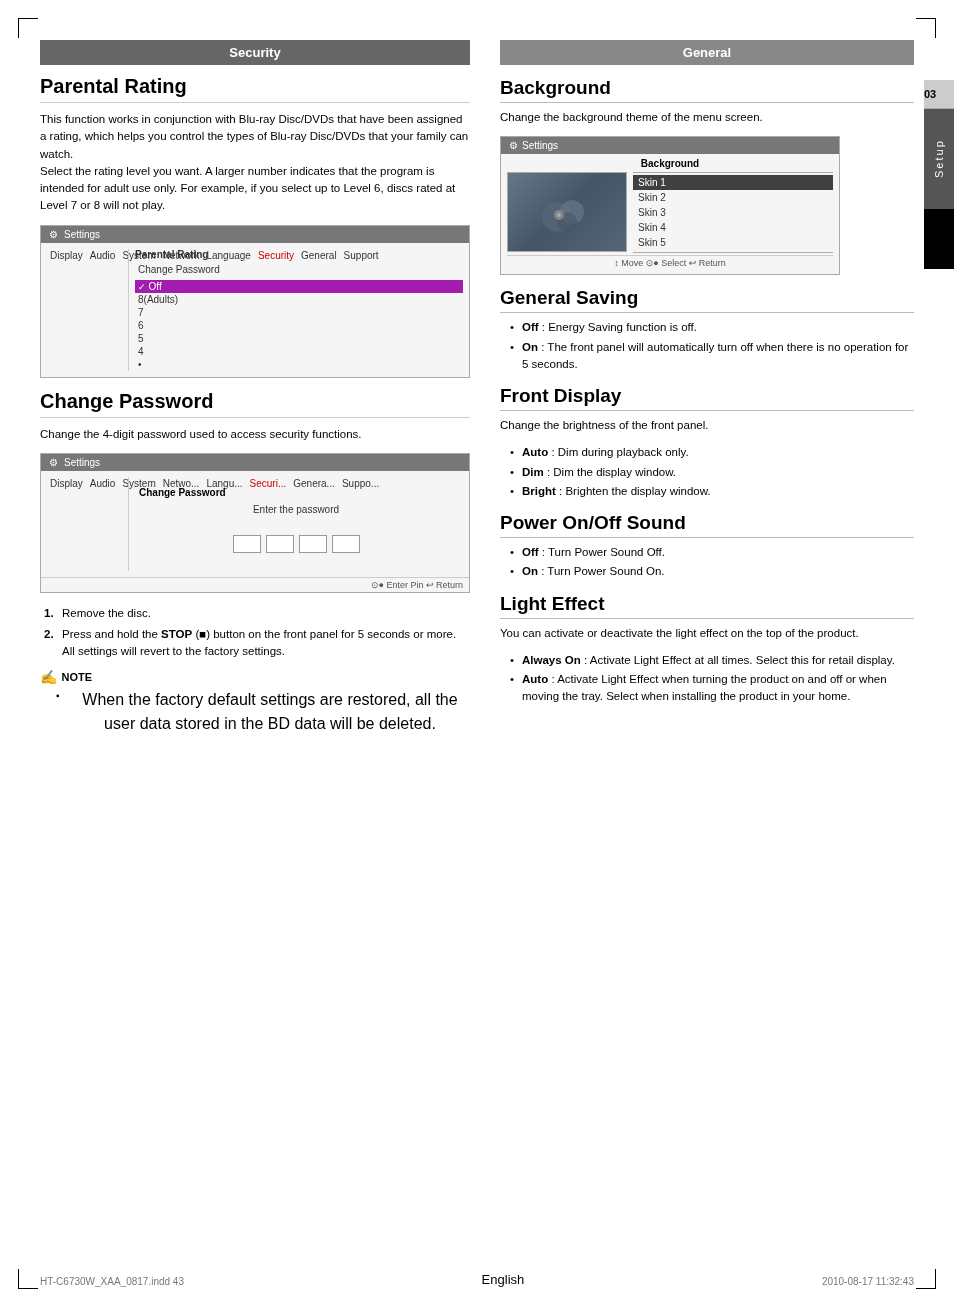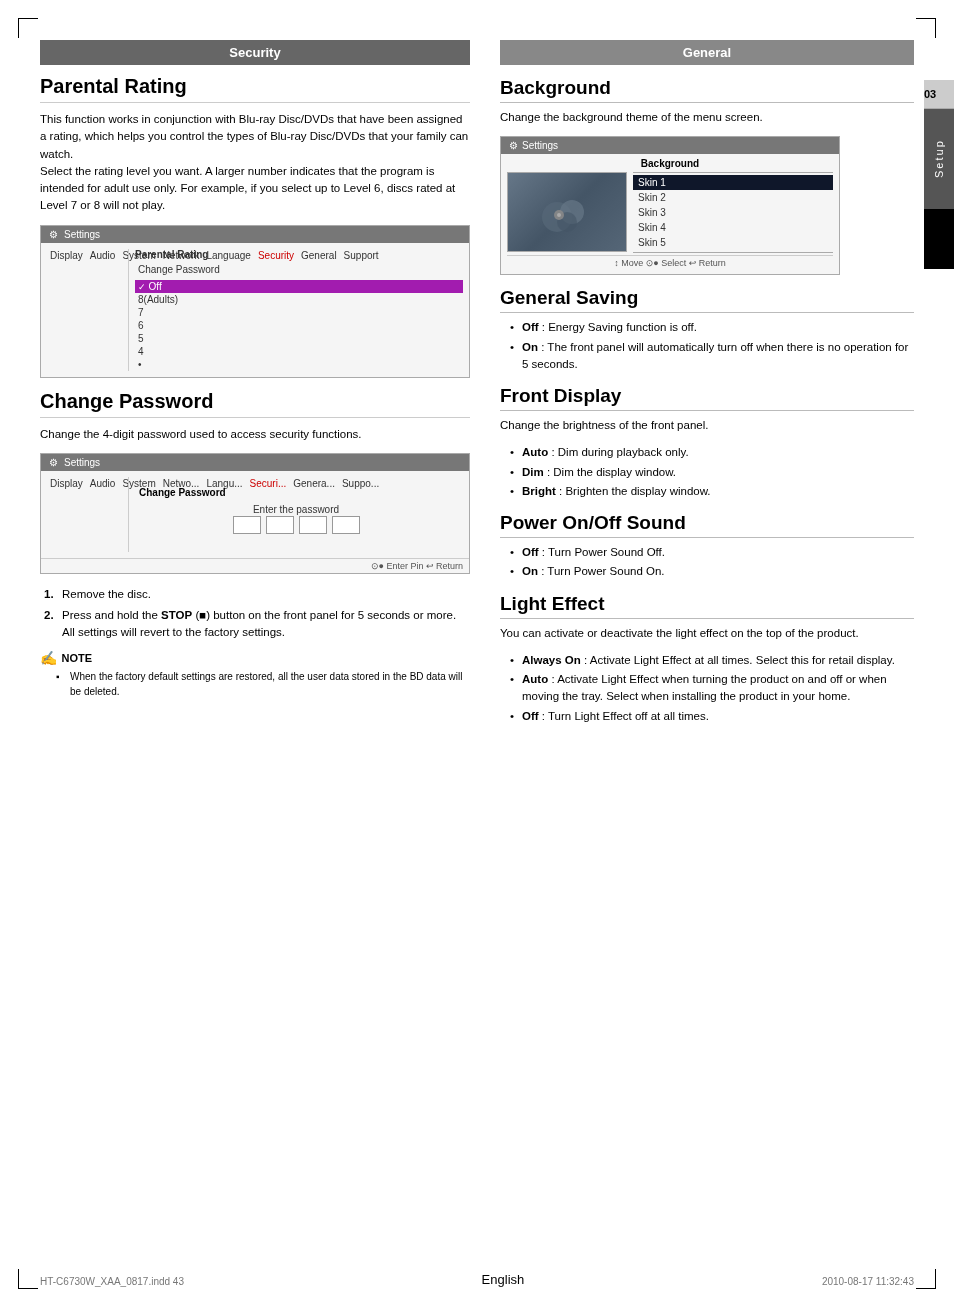--- a/index.html
+++ b/index.html
@@ -174,21 +174,21 @@
       padding-left: 6px;
       display: flex;
       flex-direction: column;
       align-items: center;
       justify-content: center;
       padding: 10px;
     }
     .pw-enter-label {
       font-size: 10px;
       color: #333;
-      margin-bottom: 1px;
+      margin-bottom: 20px;
     }
     .pw-fields {
       display: flex;
       gap: 5px;
       margin-bottom: 8px;
     }
     .pw-field {
       width: 28px;
       height: 18px;
       border: 1px solid #999;
@@ -245,21 +245,21 @@
       display: flex;
       align-items: center;
       justify-content: center;
     }
     .bg-skin-item {
       font-size: 10px;
       padding: 2px 5px;
       color: #333;
     }
     .bg-skin-item.selected {
-      background: #0f172a;
+      background: #404040;
       color: #fff;
     }
     .bg-footer {
       text-align: center;
       font-size: 9px;
       color: #555;
       padding: 2px 4px;
       border-top: 1px solid #ccc;
       margin-top: 2px;
     }
@@ -299,24 +299,25 @@
       gap: 4px;
       margin-bottom: 3px;
     }
     .note-icon {
       font-size: 14px;
     }
     .note-content {
       padding-left: 16px;
     }
     .note-item {
-      font-size: 10px;
+      font-size: 16px;
       line-height: 1.5;
       padding-left: 14px;
       position: relative;
+      text-align: center;
     }
     .note-item::before {
       content: "▪";
       position: absolute;
       left: 0;
       font-size: 10px;
     }
 
     
     .page-footer {
@@ -557,21 +558,20 @@
       <ul class="bullet-list">
         <li><strong>Off</strong> : Turn Power Sound Off.</li>
         <li><strong>On</strong> : Turn Power Sound On.</li>
       </ul>
 
       <div class="right-section-title">Light Effect</div>
       <p class="body-text">You can activate or deactivate the light effect on the top of the product.</p>
       <ul class="bullet-list">
         <li><strong>Always On</strong> : Activate Light Effect at all times. Select this for retail display.</li>
         <li><strong>Auto</strong> : Activate Light Effect when turning the product on and off or when moving the tray. Select when installing the product in your home.</li>
-        <li><strong>Off</strong> : Turn Light Effect off at all times.</li>
       </ul>
 
     </div>
   </div>
 
   <div class="page-footer">
     <span class="footer-left">HT-C6730W_XAA_0817.indd   43</span>
     <span class="footer-center">English</span>
     <span class="footer-right">2010-08-17     11:32:43</span>
   </div>

